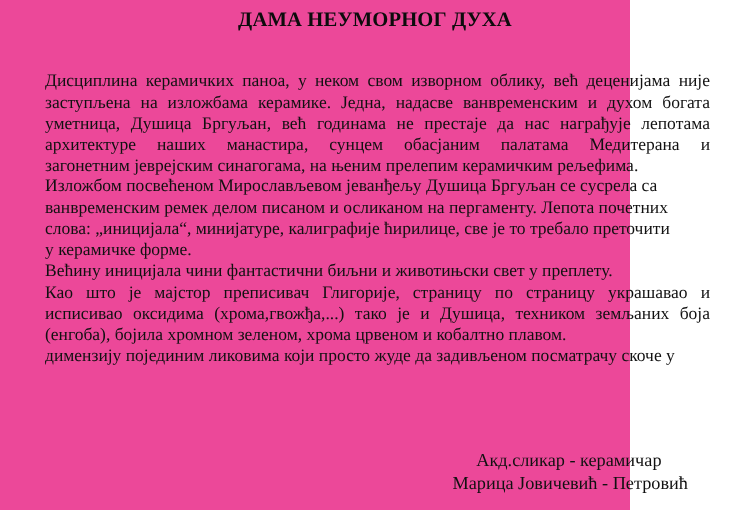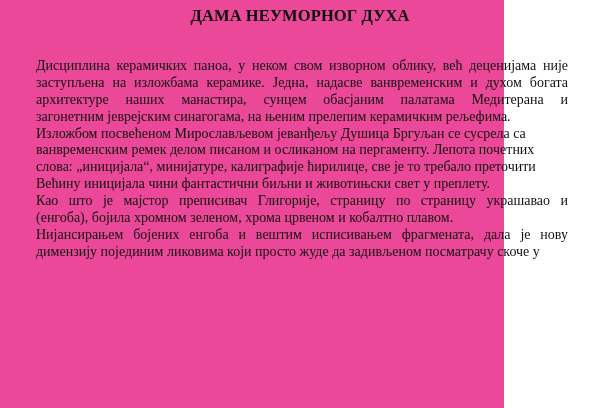--- a/index.html
+++ b/index.html
@@ -74,27 +74,31 @@
   </style>
 </head>
 <body>
 
 <div class="page">
   <div class="title">ДАМА НЕУМОРНОГ ДУХА</div>
 
   <div class="body-text">
     <span class="line justify">Дисциплина керамичких паноа, у неком свом изворном облику, већ деценијама није</span>
     <span class="line justify">заступљена на изложбама керамике. Једна, надасве ванвременским и духом богата</span>
+    <span class="line justify">уметница, Душица Бргуљан, већ годинама не престаје да нас награђује лепотама</span>
     <span class="line justify">архитектуре наших манастира, сунцем обасјаним палатама Медитерана и</span>
     <span class="line">загонетним јеврејским синагогама, на њеним прелепим керамичким рељефима.</span>
     <span class="line">Изложбом посвећеном Мирослављевом јеванђељу Душица Бргуљан  се сусрела са</span>
     <span class="line">ванвременским ремек делом писаном и осликаном на пергаменту. Лепота почетних</span>
     <span class="line">слова: „иницијала“, минијатуре, калиграфије ћирилице, све је то требало преточити</span>
+    <span class="line">у керамичке форме.</span>
     <span class="line">Већину иницијала чини фантастични биљни и животињски свет  у преплету.</span>
     <span class="line justify">Као што је мајстор преписивач Глигорије, страницу по страницу украшавао и</span>
+    <span class="line justify">исписивао оксидима (хрома,гвожђа,...) тако је и Душица, техником земљаних боја</span>
     <span class="line">(енгоба),  бојила хромном зеленом, хрома црвеном и кобалтно плавом.</span>
-    <span class="line justify">Нијансирањем бојених енгоба и вештим исписивањем фрагмената, дала је нову</span>
     <span class="line">димензију појединим ликовима који просто жуде да задивљеном посматрачу скоче у</span>
   </div>
 
   <div class="signature">
+    <span class="sig-role">Акд.сликар - керамичар</span>
+    <span class="sig-name">Марица Јовичевић - Петровић</span>
   </div>
 </div>
 
 </body></html>

